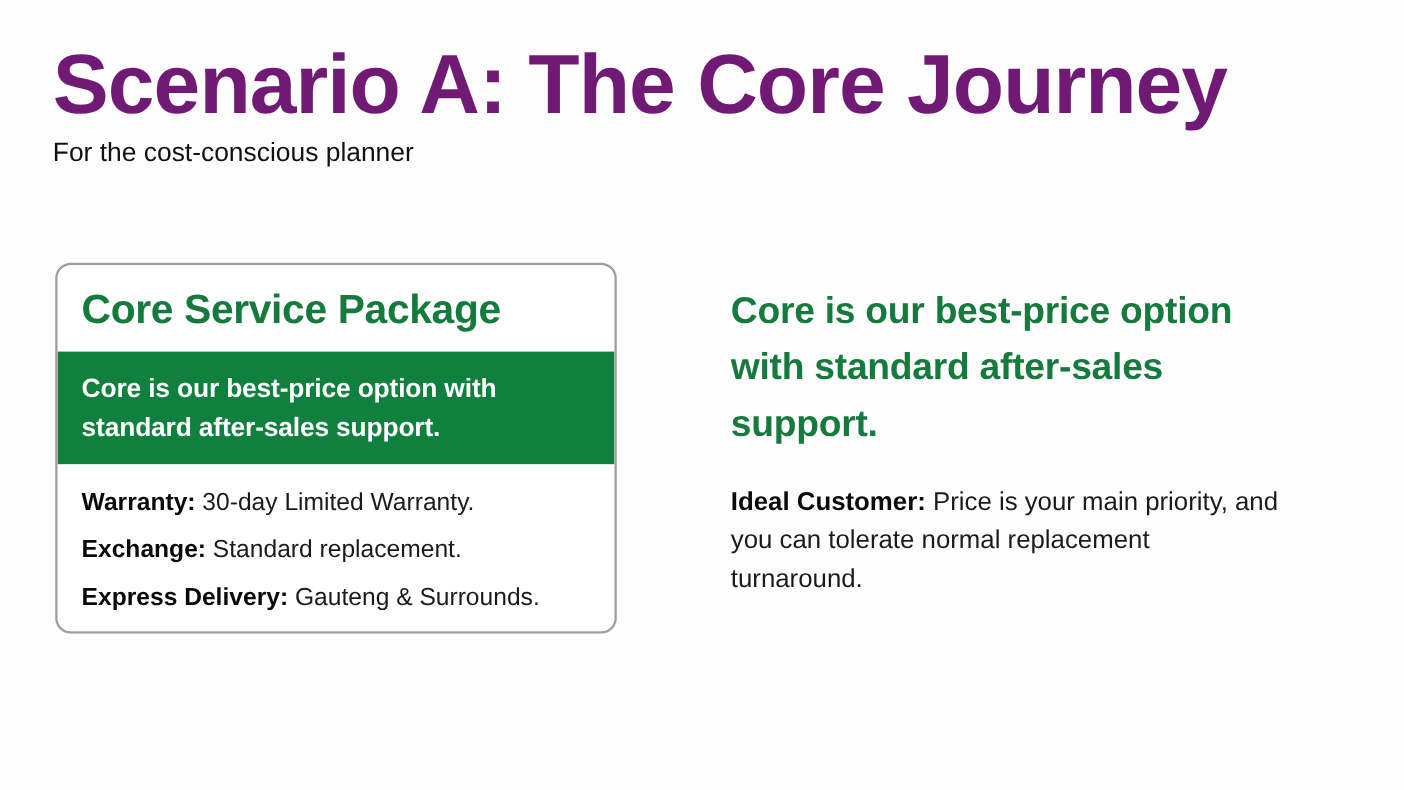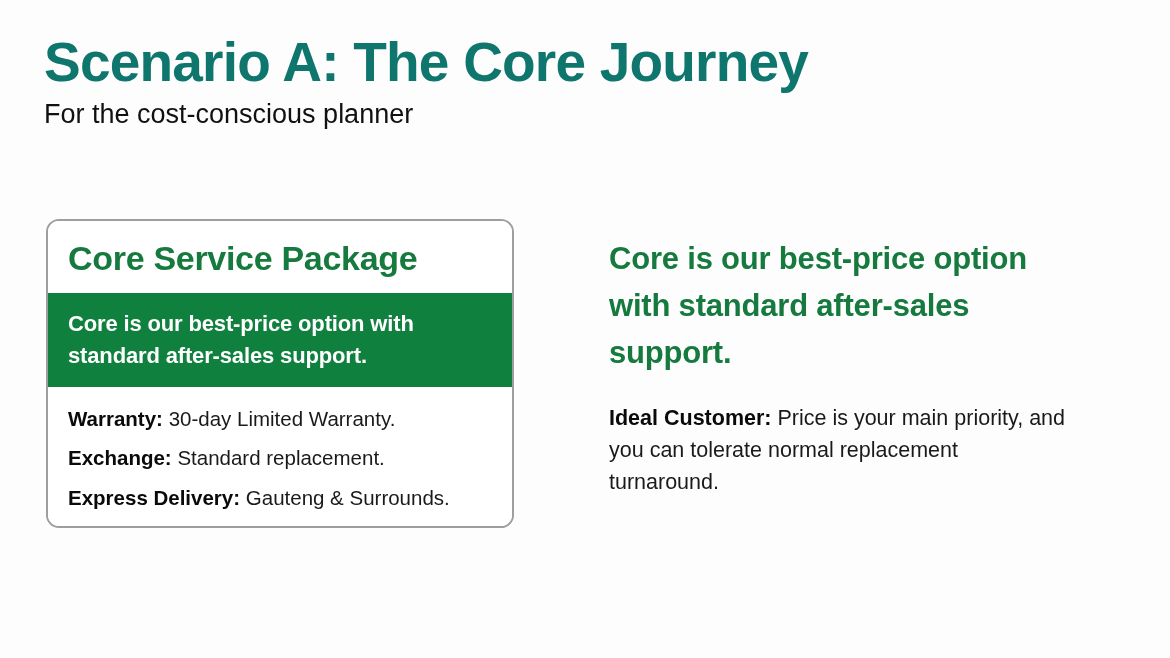--- a/index.html
+++ b/index.html
@@ -23,30 +23,30 @@
   }
 
   
   .header {
     position: absolute;
     left: 44px;
     top: 34px;
     width: 1080px;
   }
   .slide-title {
-    font-size: 55px;
-    font-weight: bold;
-    color: #0f766e;
+    font-size: 70px;
+    font-weight: bold;
+    color: #701a75;
     letter-spacing: -0.8px;
     line-height: 1.05;
     margin: 0;
     white-space: nowrap;
   }
   .slide-subtitle {
-    font-size: 27px;
+    font-size: 22px;
     font-weight: normal;
     color: #111111;
     line-height: 1.2;
     margin: 6px 0 0 0;
     white-space: nowrap;
   }
 
   
   .body-area {
     position: absolute;

